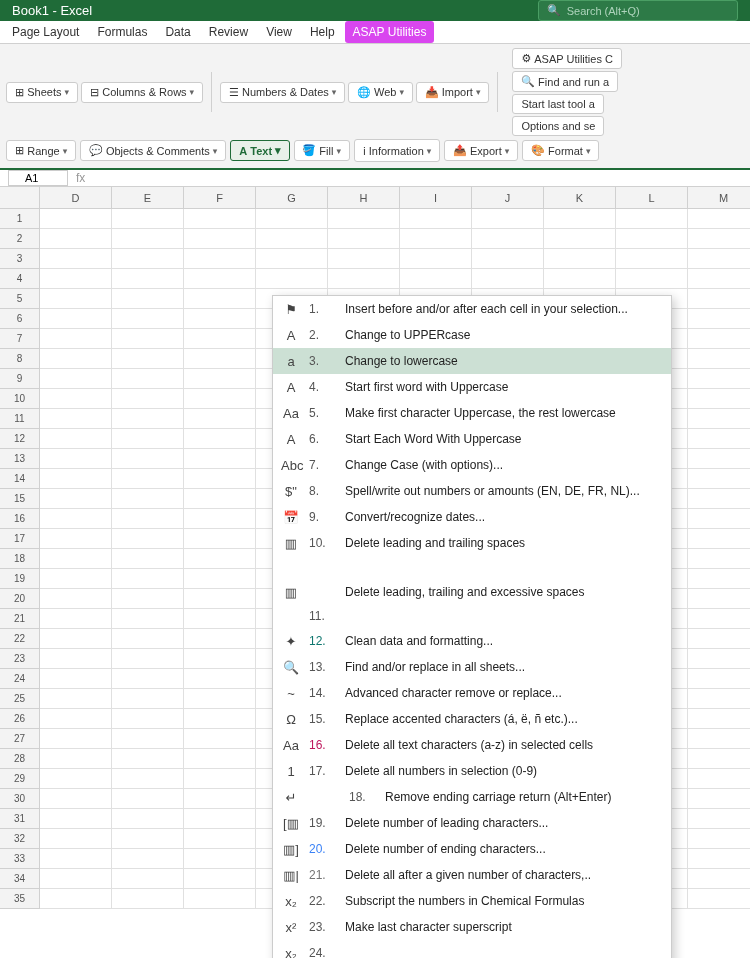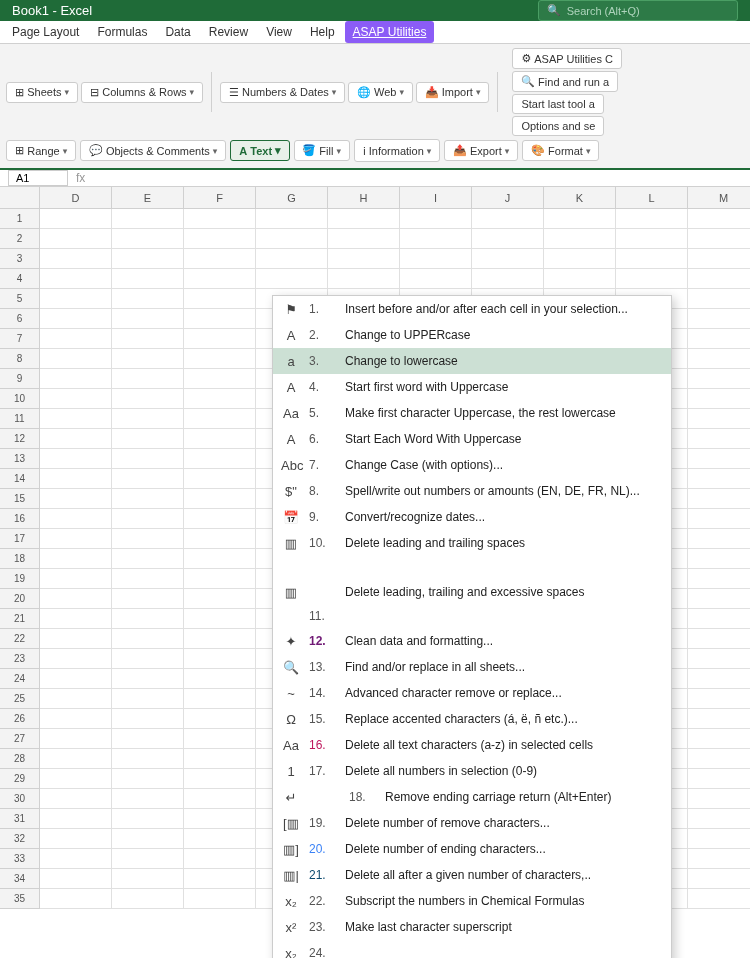--- a/index.html
+++ b/index.html
@@ -40,21 +40,21 @@
       padding: 0 4px;
       gap: 2px;
     }
     .menu-item {
       padding: 4px 8px;
       font-size: 12px;
       color: #333;
       cursor: pointer;
       border-radius: 3px;
     }
-    .menu-item.active { background: #8b5cf6; color: white; text-decoration: underline; }
+    .menu-item.active { background: #d946ef; color: white; }
 
     
     .ribbon {
       background: #f3f3f3;
       border-bottom: 2px solid #1f6b38;
       padding: 4px 6px 6px 6px;
     }
     .ribbon-row {
       display: flex;
       align-items: center;
@@ -99,21 +99,21 @@
       border-bottom: 1px solid #d0d0d0;
       height: 24px;
       display: flex;
       align-items: center;
       padding: 0 8px;
       gap: 8px;
     }
     .name-box {
       width: 60px;
       border: 1px solid #ccc;
-      padding: 1px 7px;
+      padding: 1px 16px;
       font-size: 11px;
     }
 
     
     .col-headers {
       display: flex;
       background: #f3f3f3;
       border-bottom: 1px solid #d0d0d0;
       height: 22px;
     }
@@ -857,21 +857,21 @@
           <span style="min-width: 28px; color: rgb(85, 85, 85);">10.</span>
           <span class="dropdown-text">Delete leading and trailing spaces</span>
         </div>
         <div class="dropdown-item">
           <span class="dropdown-icon">▥</span>
           <span style="min-width: 28px; color: rgb(85, 85, 85); margin-top: 48px;">11.</span>
           <span class="dropdown-text">Delete leading, trailing and excessive spaces</span>
         </div>
         <div class="dropdown-item">
           <span class="dropdown-icon">✦</span>
-          <span style="min-width: 28px; color: #701a75; font-weight: bold;">12.</span>
+          <span style="min-width: 28px; color: #0f766e;">12.</span>
           <span class="dropdown-text">Clean data and formatting...</span>
         </div>
         <div class="dropdown-item">
           <span class="dropdown-icon">🔍</span>
           <span style="min-width: 28px; color: rgb(85, 85, 85);">13.</span>
           <span class="dropdown-text">Find and/or replace in all sheets...</span>
         </div>
         <div class="dropdown-item">
           <span class="dropdown-icon">~</span>
           <span style="min-width: 28px; color: rgb(85, 85, 85);">14.</span>
@@ -893,30 +893,30 @@
           <span class="dropdown-text">Delete all numbers in selection (0-9)</span>
         </div>
         <div class="dropdown-item">
           <span class="dropdown-icon">↵</span>
           <span style="min-width: 28px; color: rgb(85, 85, 85); margin-left: 40px;">18.</span>
           <span class="dropdown-text">Remove ending carriage return (Alt+Enter)</span>
         </div>
         <div class="dropdown-item">
           <span class="dropdown-icon">[▥</span>
           <span style="min-width: 28px; color: rgb(85, 85, 85);">19.</span>
-          <span class="dropdown-text">Delete number of remove characters...</span>
+          <span class="dropdown-text">Delete number of leading characters...</span>
         </div>
         <div class="dropdown-item">
           <span class="dropdown-icon">▥]</span>
           <span style="min-width: 28px; color: #3b82f6;">20.</span>
           <span class="dropdown-text">Delete number of ending characters...</span>
         </div>
         <div class="dropdown-item">
           <span class="dropdown-icon">▥|</span>
-          <span style="min-width: 28px; color: #0c4a6e;">21.</span>
+          <span style="min-width: 28px; color: #737373;">21.</span>
           <span class="dropdown-text">Delete all after a given number of characters,..</span>
         </div>
         <div class="dropdown-item">
           <span class="dropdown-icon">x₂</span>
           <span style="min-width: 28px; color: rgb(85, 85, 85);">22.</span>
           <span class="dropdown-text">Subscript the numbers in Chemical Formulas</span>
         </div>
         <div class="dropdown-item">
           <span class="dropdown-icon">x²</span>
           <span style="min-width: 28px; color: rgb(85, 85, 85);">23.</span>

